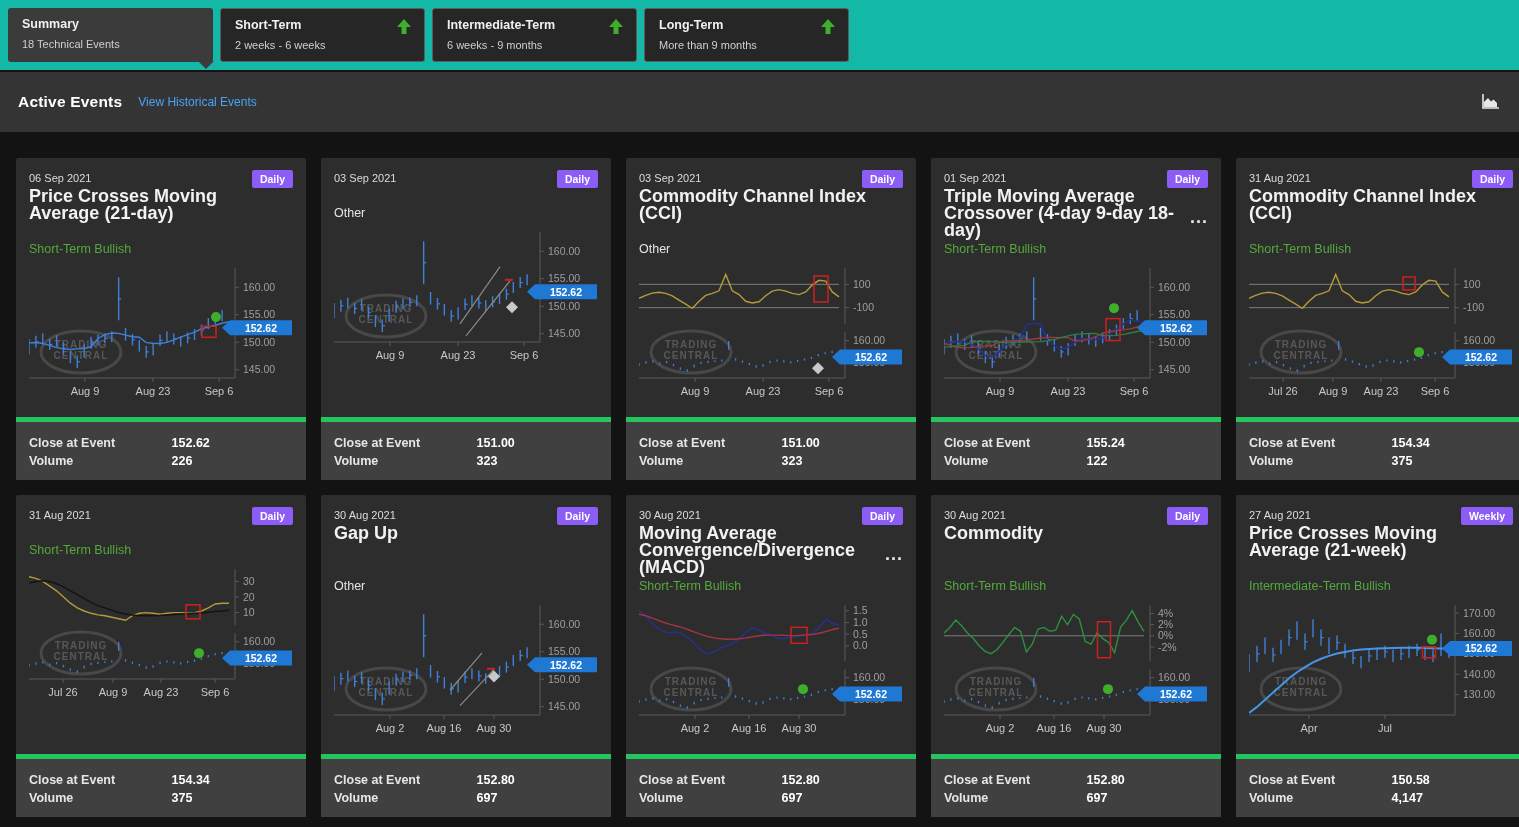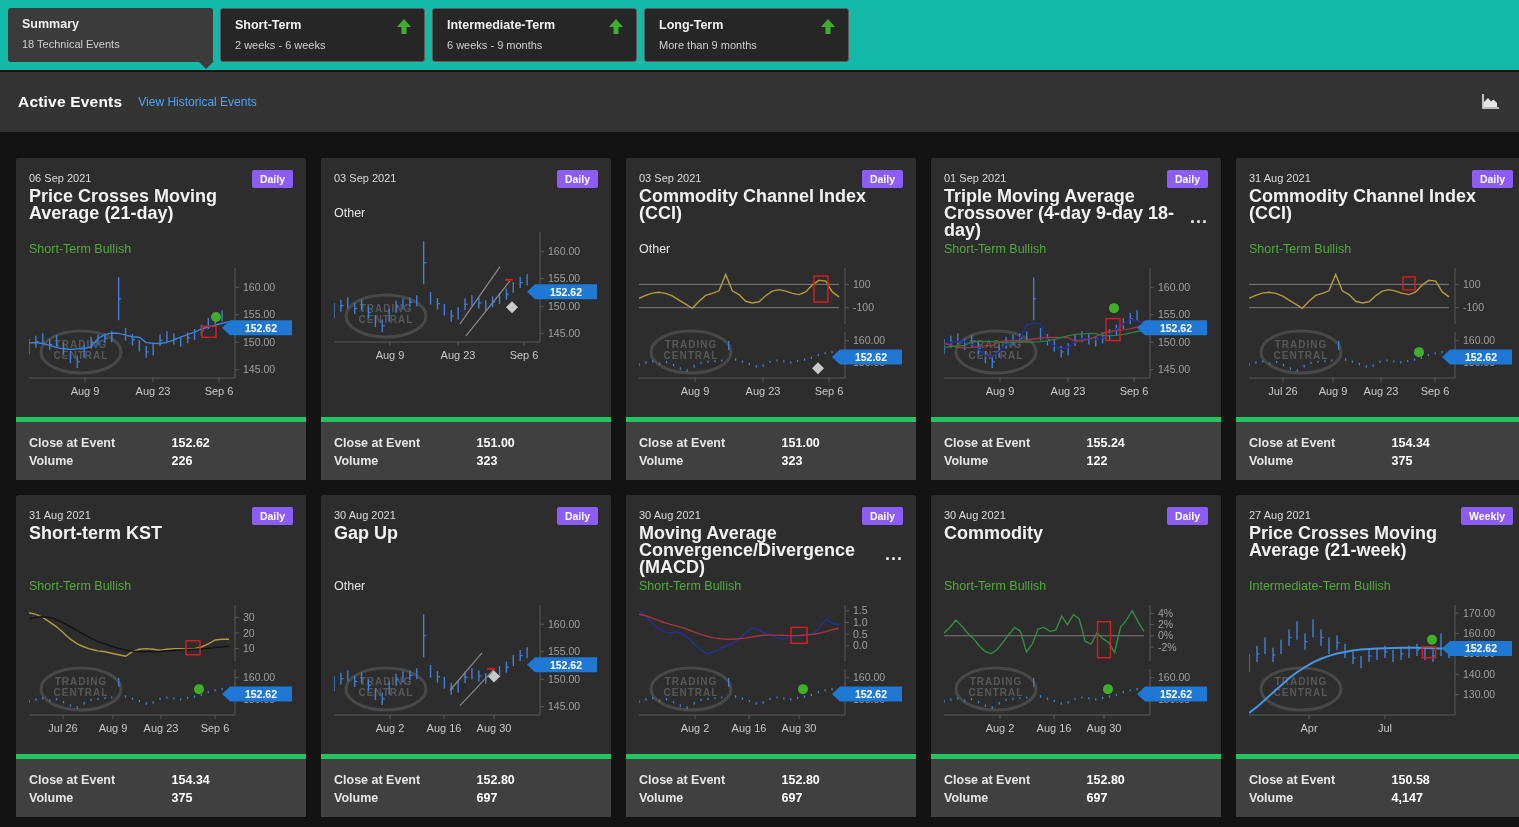--- a/index.html
+++ b/index.html
@@ -550,21 +550,20 @@
           <span class="val">375</span>
         </div>
       </div>
     </div>
     <div class="card">
       <div class="card-body">
         <div class="card-head">
           <span class="c-date">31 Aug 2021</span>
           <span class="badge">Daily</span>
         </div>
-        <div class="c-title">Short-term KST</div>
         <div class="c-sent bull">Short-Term Bullish</div>
         <div class="c-chart"><svg width="264" height="146" viewBox="0 0 264 146">
             <g opacity="0.45">
               <ellipse cx="52" cy="86" rx="40" ry="21" fill="none" stroke="#6a6a6a" stroke-width="3"></ellipse>
               <text x="52" y="82" fill="#8a8a8a" font-size="10" font-weight="bold" text-anchor="middle" letter-spacing="1">TRADING</text>
               <text x="52" y="93" fill="#8a8a8a" font-size="10" font-weight="bold" text-anchor="middle" letter-spacing="1">CENTRAL</text>
             </g>
             <path d="M0.0 9.8L6.9 11.3L13.8 14.4L20.7 19.1L27.6 23.8L34.5 30.0L41.4 36.2L48.3 40.9L55.2 44.0L62.1 46.3L69.0 47.9L75.9 48.7L82.8 50.2L89.7 51.8L96.6 53.3L103.4 48.7L110.3 46.3L117.2 45.6L124.1 46.3L131.0 47.1L137.9 46.3L144.8 45.6L151.7 45.6L158.6 46.3L165.5 45.6L172.4 44.0L179.3 40.9L186.2 37.0L193.1 36.2L200.0 36.2" fill="none" stroke="#b49a3a" stroke-width="1.4"></path>
             <path d="M0.0 16.0L6.9 14.4L13.8 13.7L20.7 14.4L27.6 16.8L34.5 19.9L41.4 23.8L48.3 27.7L55.2 31.6L62.1 35.4L69.0 38.6L75.9 40.9L82.8 43.2L89.7 45.6L96.6 47.1L103.4 47.9L110.3 48.7L117.2 48.7L124.1 48.7L131.0 48.4L137.9 47.9L144.8 47.4L151.7 47.1L158.6 46.8L165.5 46.3L172.4 45.9L179.3 45.2L186.2 44.6L193.1 44.0L200.0 43.2" fill="none" stroke="#141414" stroke-width="1.5"></path>
             <line x1="206" y1="2" x2="206" y2="58" stroke="#5a5a5a" stroke-width="1"></line>

